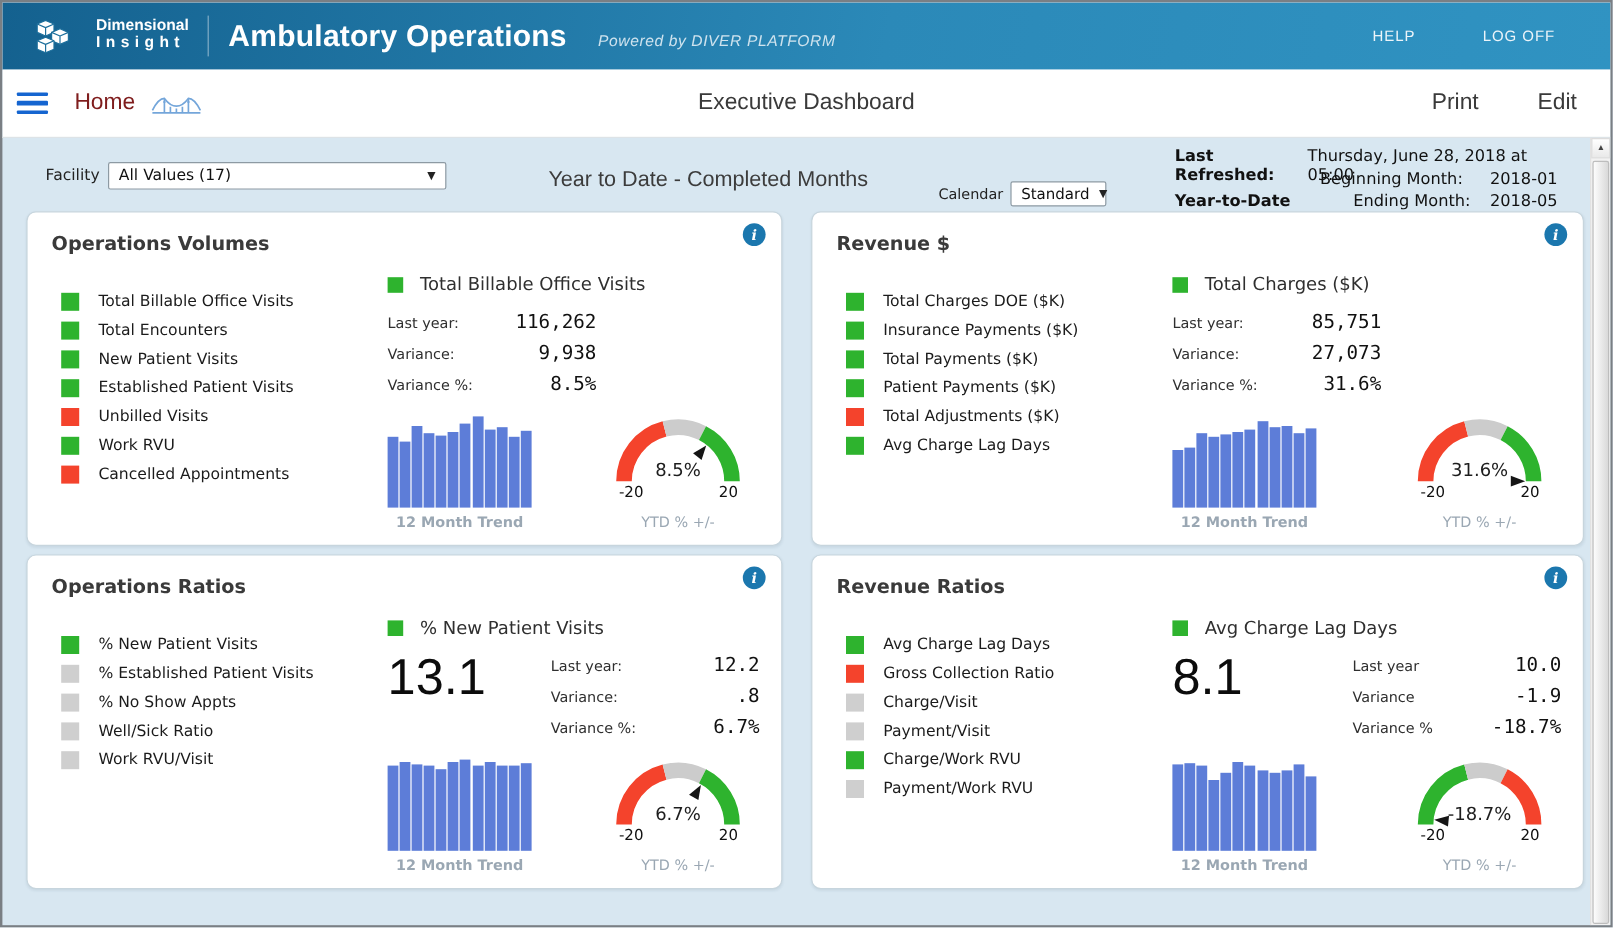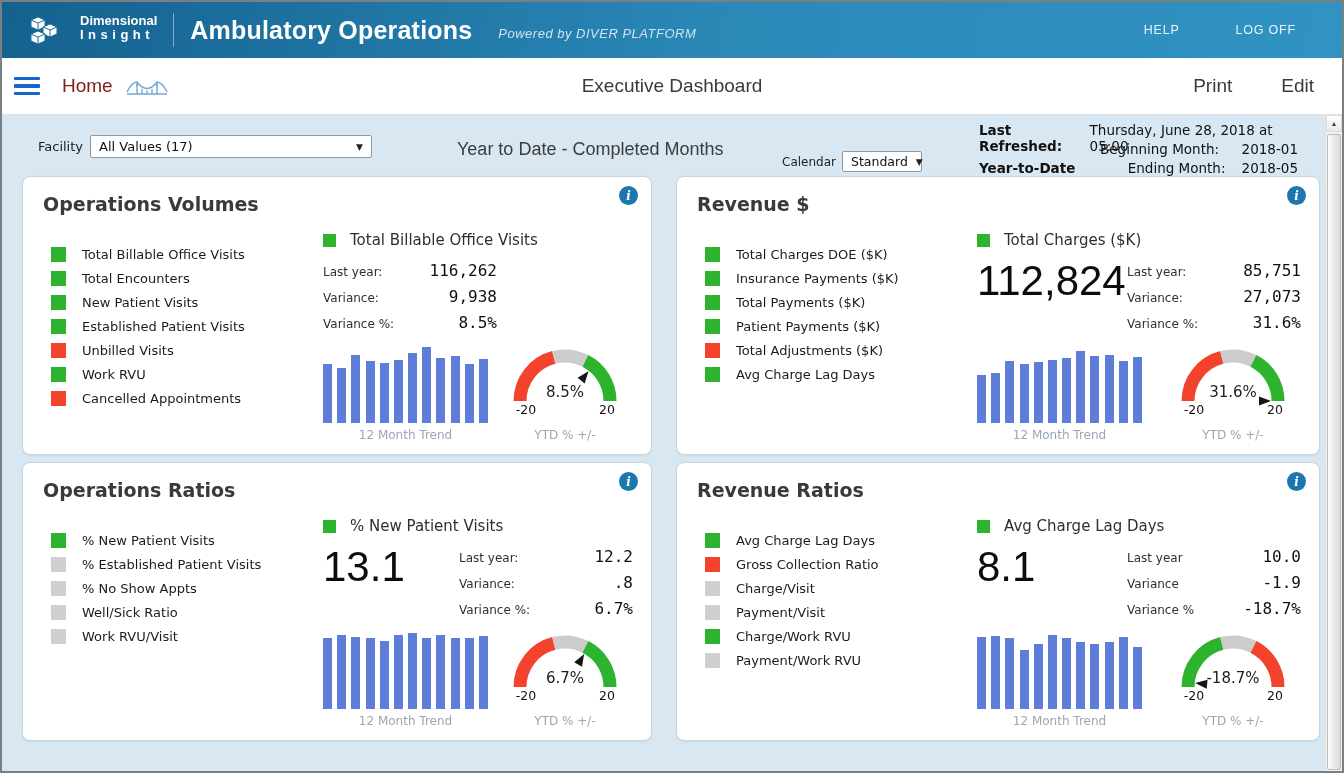--- a/index.html
+++ b/index.html
@@ -54,21 +54,21 @@
   .rb-row { display:flex; justify-content:space-between; align-items:baseline; height:19px;margin-left:32px; }
   .rb-bold { font-weight:700; font-size:13.5px; }
   .rb-pair { display:flex; justify-content:space-between; width:198px; }
 
   
   .panels-grid { display:grid; grid-template-columns:630px 1fr; grid-auto-rows:279px;
                  gap:7px 24px; padding:1px 5px 0 20px; }
   .panel { background:#fff; border:1px solid #c7d5dd; border-radius:8px; position:relative;
            padding:16px 18px 12px 20px; display:flex; flex-direction:column;
            box-shadow:0 1px 2px rgba(40,70,90,.08); font-family:"DejaVu Sans", sans-serif; }
-  .panel-title { font-size:19px; font-weight:700; color:#3a3a3a; }
+  .panel-title { font-size:16px; font-weight:700; color:#3a3a3a; }
   .info-icon { position:absolute; top:9px; right:13px; width:19px; height:19px; border-radius:50%;
                background:#1b77ae; color:#fff; display:flex; align-items:center; justify-content:center;
                font:italic 700 12px "DejaVu Serif", serif; cursor:pointer; }
   .panel-body { display:flex; flex:1; margin-top:4px; min-height:0; }
   .metric-list { width:258px; list-style:none; margin-top:28px; padding-left:8px; flex:none; }
   .metric-list li { display:flex; align-items:center; gap:16px; margin-bottom:9px; cursor:pointer; }
   .sq { width:15px; height:15px; flex:none; }
   .metric-label { font-size:13px; color:#1b1b1b; white-space:nowrap; }
 
   .kpi { flex:1; display:flex; flex-direction:column; padding-left:22px; min-height:0; }
@@ -76,21 +76,21 @@
   .kpi-sq { width:13px; height:13px; flex:none; }
   .kpi-name { font-size:15px; color:#2f2f2f; }
   .kpi-main { display:flex; justify-content:space-between; margin-top:10px; }
   .kpi-value { font-family:"Liberation Sans", sans-serif; font-size:42px; line-height:1.05; color:#0c0c0c; }
   .kpi-stats { width:174px; margin-top:2px; }
   .stat-row { display:flex; justify-content:space-between; align-items:baseline; margin-bottom:7px; }
   .stat-label { font-size:12px; color:#2f2f2f; }
   .stat-value { font-family:"DejaVu Sans Mono", monospace; font-size:16px; color:#111; }
 
   .charts-row { display:flex; justify-content:space-between; align-items:flex-end; margin-top:auto; padding-right:2px; }
-  .trend-block { width:165px; }
+  .trend-block { width:120px;font-weight:bold; }
   .trend-bars { display:flex; align-items:flex-end; justify-content:space-between; height:76px; }
   .bar { width:9px; }
   .chart-caption { font-size:12px; color:#9aa7b3; margin-top:5px; text-align:center; }
   .gauge-block { width:132px; }
 
   
   .scrollbar { position:absolute; top:0; right:0; bottom:0; width:17px; background:#f2f2f2;
                border-left:1px solid #e2e2e2; }
   .scroll-btn { height:17px; display:flex; align-items:center; justify-content:center;
                 background:linear-gradient(#ffffff,#e9e9e9); border:1px solid #dcdcdc;
@@ -314,21 +314,20 @@
                   <span class="sq" style="background: rgb(46, 179, 46);"></span>
                   <span class="metric-label">Avg Charge Lag Days</span>
                 </li>
               </ul>
       <div class="kpi">
         <div class="kpi-header">
           <span class="kpi-sq" style="background: rgb(46, 179, 46);"></span>
           <span class="kpi-name">Total Charges ($K)</span>
         </div>
         <div class="kpi-main">
-          <div class="kpi-value">112,824</div>
           <div class="kpi-stats">
                     <div class="stat-row">
                       <span class="stat-label">Last year:</span>
                       <span class="stat-value">85,751</span>
                     </div>
                     <div class="stat-row">
                       <span class="stat-label">Variance:</span>
                       <span class="stat-value">27,073</span>
                     </div>
                     <div class="stat-row">

